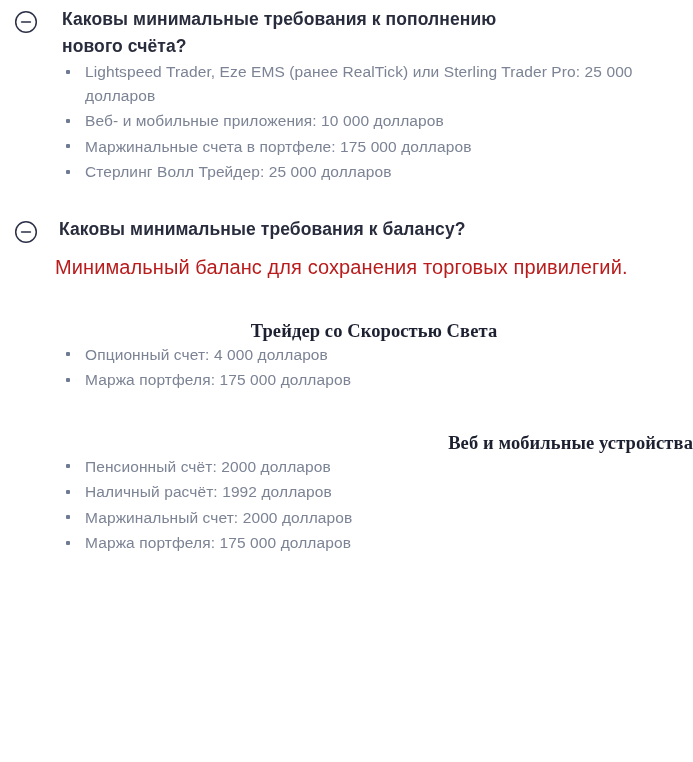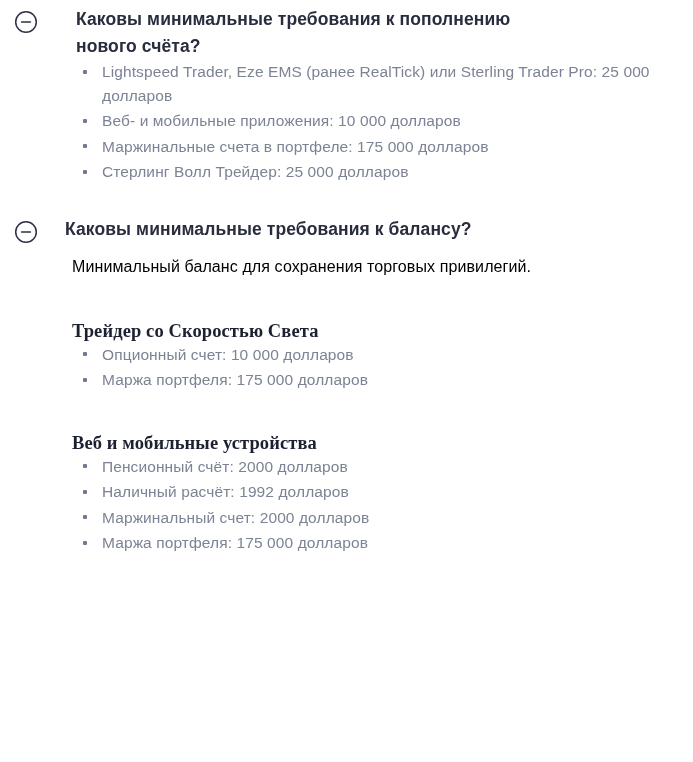--- a/index.html
+++ b/index.html
@@ -47,47 +47,47 @@
 
   .faq-q {
     margin: 0;
     padding: 0 90px 0 0;
     font-size: 17.5px;
     line-height: 27px;
     font-weight: 600;
     color: #282c3c;
     letter-spacing: 0.1px;
   }
-  .faq-item--first .faq-q { margin-left: 38px; max-width: 500px; }
-  .faq-item--second .faq-q { margin-left: 27px; }
+  .faq-item--first .faq-q { margin-left: 24px; max-width: 500px; }
+  .faq-item--second .faq-q { margin-left: 21px; }
 
   
   .faq-body {
-    padding-left: 72px;
+    padding-left: 55px;
   }
 
   .faq-intro {
     margin: 11px 0 16px 0;
-    font-size: 16px;
+    font-size: 20px;
     line-height: 24px;
-    color: #000000;
+    color: #b91c1c;
     letter-spacing: 0.1px;
   }
 
   .group-title {
     margin: 0;
     font-family: "Liberation Serif", "DejaVu Serif", serif;
     font-size: 18.5px;
     line-height: 24px;
     font-weight: 700;
     color: #1c2030;
     letter-spacing: 0.1px;
   }
-  .group-title--first { margin-top: 40px; }
-  .group-title--second { margin-top: 39px; }
+  .group-title--first { margin-top: 40px; text-align: center; }
+  .group-title--second { margin-top: 39px; text-align: right; }
 
   ul.bullets {
     list-style: none;
     margin: 0;
     padding: 0;
   }
   .bullets--top { margin-top: 12px; }
   .bullets--grouped { margin-top: 7px; }
 
   ul.bullets li {
@@ -147,21 +147,21 @@
         </svg>
       </span>
       <h3 class="faq-q">Каковы минимальные требования к балансу?</h3>
     </div>
 
     <div class="faq-body">
       <p class="faq-intro">Минимальный баланс для сохранения торговых привилегий.</p>
 
       <h4 class="group-title group-title--first">Трейдер со Скоростью Света</h4>
       <ul class="bullets bullets--grouped">
-        <li>Опционный счет: 10 000 долларов</li>
+        <li>Опционный счет: 4 000 долларов</li>
         <li>Маржа портфеля: 175 000 долларов</li>
       </ul>
 
       <h4 class="group-title group-title--second">Веб и мобильные устройства</h4>
       <ul class="bullets bullets--grouped">
         <li>Пенсионный счёт: 2000 долларов</li>
         <li>Наличный расчёт: 1992 долларов</li>
         <li>Маржинальный счет: 2000 долларов</li>
         <li>Маржа портфеля: 175 000 долларов</li>
       </ul>

